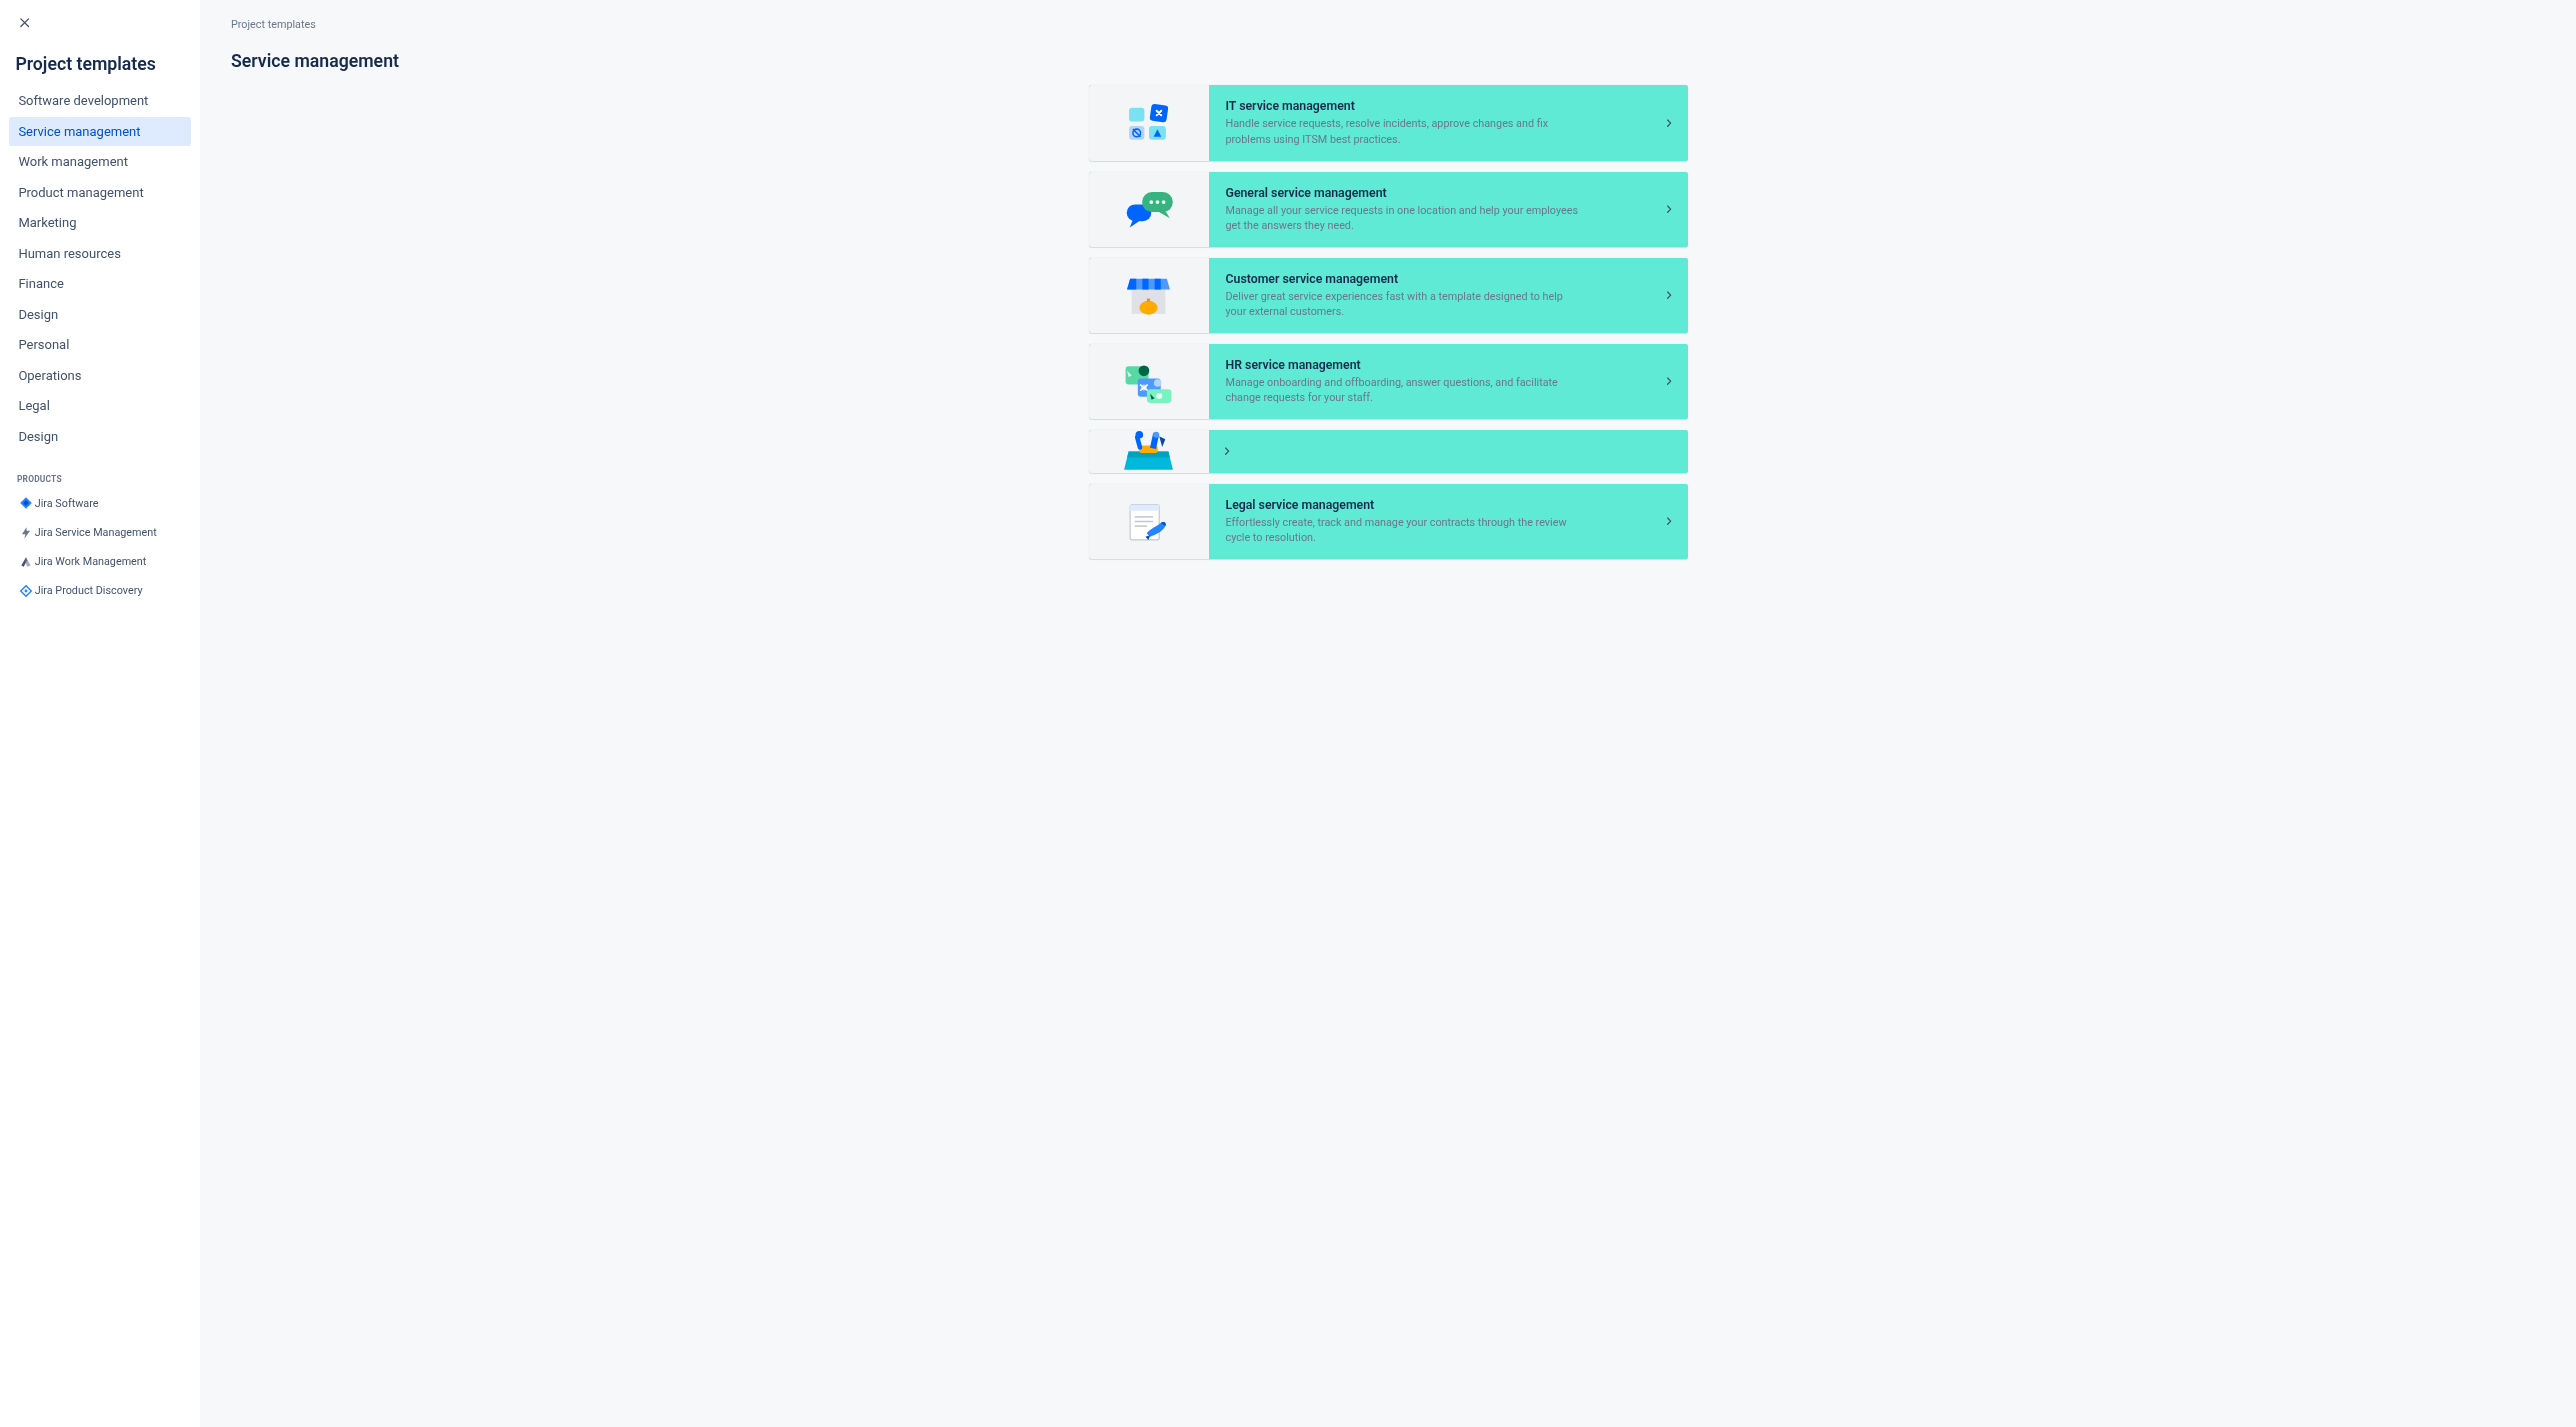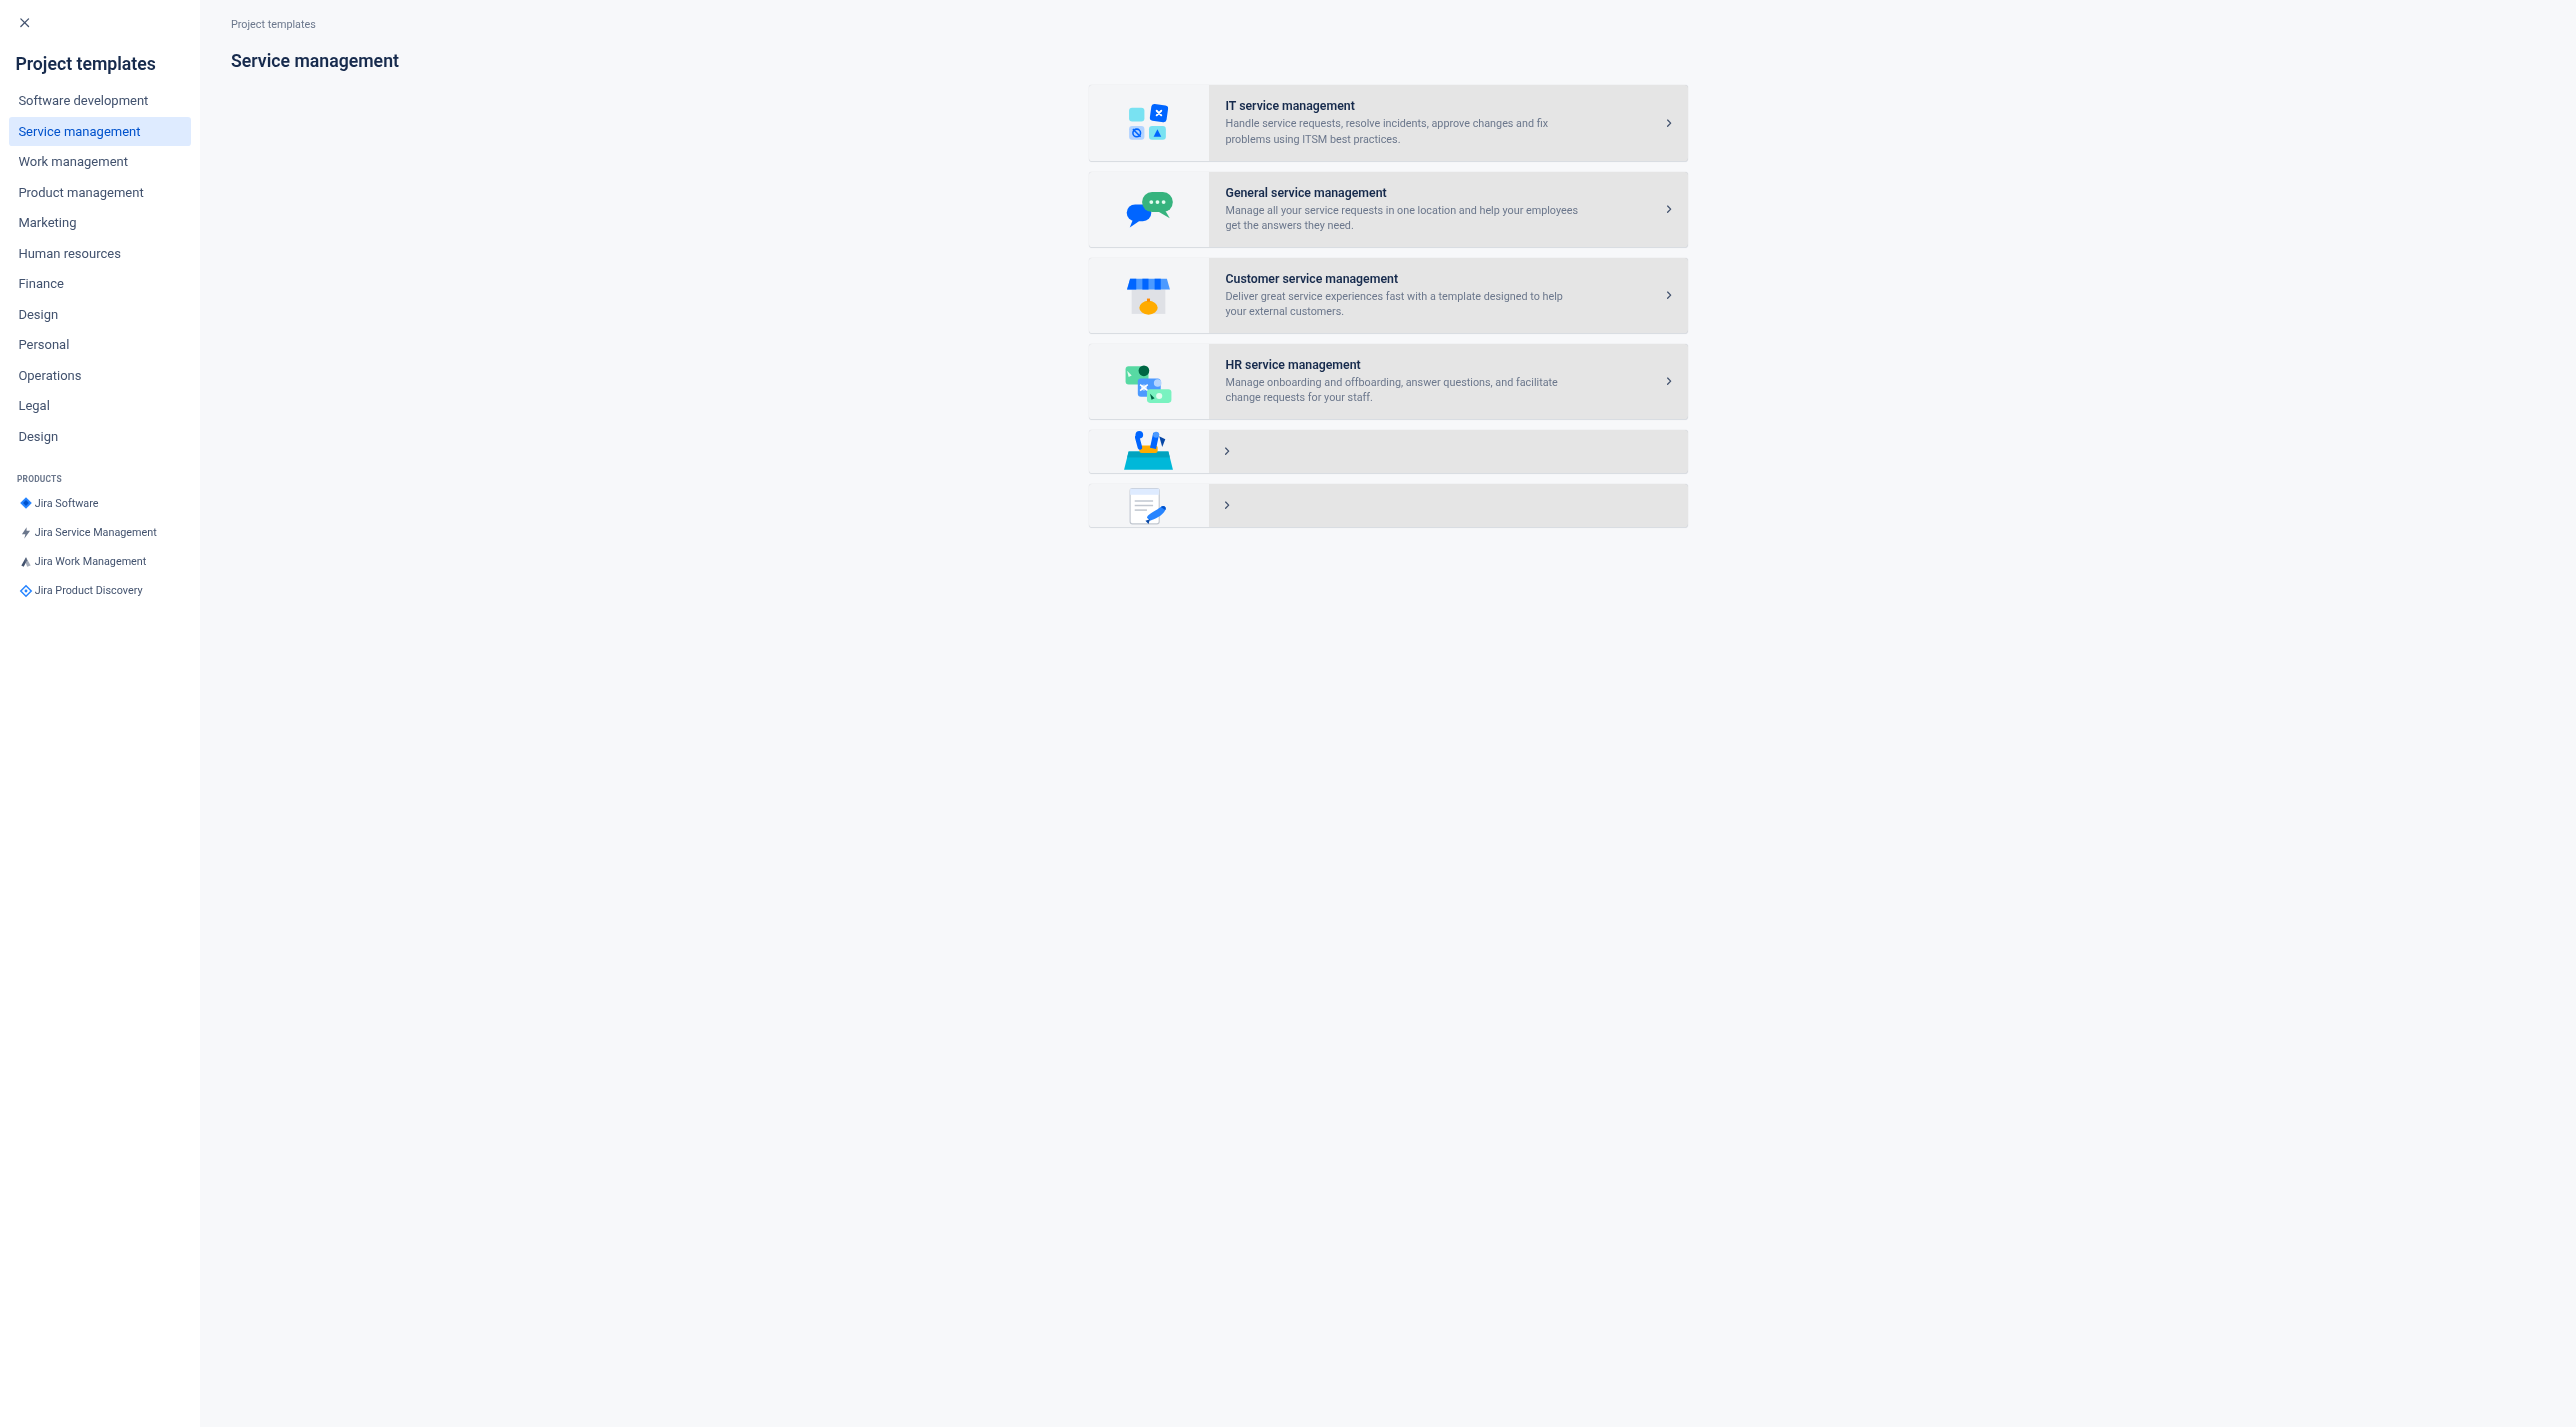--- a/index.html
+++ b/index.html
@@ -102,21 +102,21 @@
     margin-bottom: 26px;
     line-height: 1.45;
   }
   .cards {
     max-width: 599px;
     margin: 0 auto;
   }
   .card {
     display: flex;
     align-items: stretch;
-    background: #e5e5e5;
+    background: #5eead4;
     border-radius: 3.1px;
     box-shadow: 0 0.8px 0.8px rgba(9,30,66,0.12), 0 0 0.8px rgba(9,30,66,0.18);
     margin-bottom: 10.8px;
     cursor: pointer;
     overflow: hidden;
     transition: background 0.1s;
   }
   .card-illus {
     width: 120px;
     min-width: 120px;
@@ -340,20 +340,24 @@
         <rect x="8" y="6" width="38" height="46" rx="3" fill="#fff" stroke="#c1c7d0" stroke-width="1.5"></rect>
         <rect x="8" y="6" width="38" height="8" fill="#deebff"></rect>
         <line x1="14" y1="22" x2="38" y2="22" stroke="#c1c7d0" stroke-width="2"></line>
         <line x1="14" y1="28" x2="38" y2="28" stroke="#c1c7d0" stroke-width="2"></line>
         <line x1="14" y1="34" x2="30" y2="34" stroke="#c1c7d0" stroke-width="2"></line>
         <path d="M30 44 C30 40 40 36 48 30 C52 27 56 30 54 34 C50 42 40 46 34 48 Z" fill="#2684ff"></path>
         <path d="M48 30 C52 27 56 30 54 34" fill="#0052cc"></path>
         <path d="M28 48 L34 46 L32 52 Z" fill="#0747a6"></path>
       </svg>
           </div>
+          <div class="card-body">
+            <div class="card-title">Legal service management</div>
+            <div class="card-desc">Effortlessly create, track and manage your contracts through the review cycle to resolution.</div>
+          </div>
           <div class="card-arrow">
             <svg width="12.3" height="12.3" viewBox="0 0 24 24" fill="none" stroke="currentColor" stroke-width="2.5" stroke-linecap="round" stroke-linejoin="round">
               <polyline points="9 18 15 12 9 6"></polyline>
             </svg>
           </div>
         </div>
       </div>
   </main>
 </div>
 

